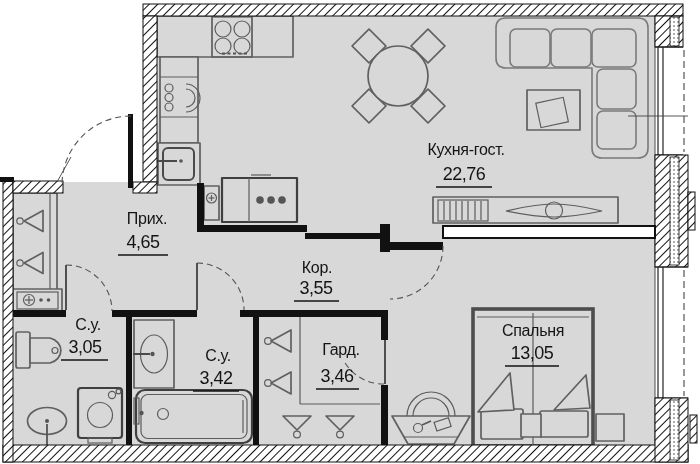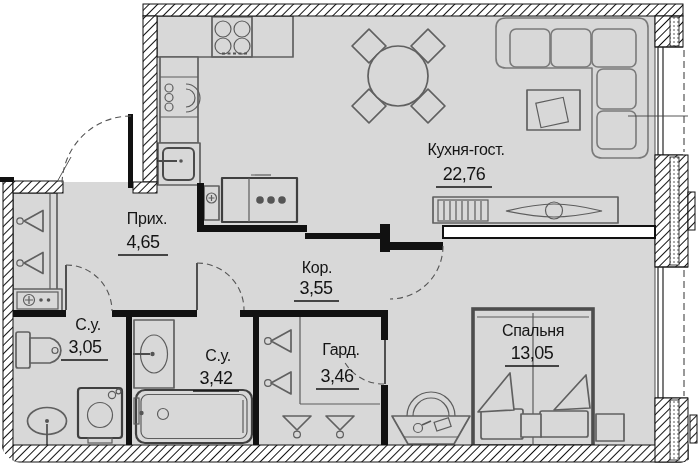--- a/index.html
+++ b/index.html
@@ -1,17 +1,17 @@
 <!DOCTYPE html>
 <html><head>
 <meta charset="utf-8">
 <style>
   html,body { margin:0; padding:0; background:#ffffff; }
   #stage { position:relative; width:700px; height:464px; background:#ffffff; overflow:hidden;
-           font-family:"Liberation Sans", sans-serif;border-radius:26px; }
+           font-family:"Liberation Sans", sans-serif; }
   svg { display:block; }
 
   .wall-hatch { fill:url(#hatch); stroke:#111111; stroke-width:1; }
   .wall-black { fill:#111111; stroke:none; }
   .wall-core  { fill:#ffffff; stroke:#111111; stroke-width:2; }
   .dotstrip   { fill:url(#dots); stroke:#111111; stroke-width:0.8; }
 
   .furn      { fill:#d8d8d8; stroke:#606060; stroke-width:1.7; stroke-linejoin:round; }
   .furn-soft { fill:#d8d8d8; stroke:#7a7a7a; stroke-width:1.6; stroke-linejoin:round; }
   .furn-thin { fill:none;    stroke:#5d5d5d; stroke-width:1.2; }

